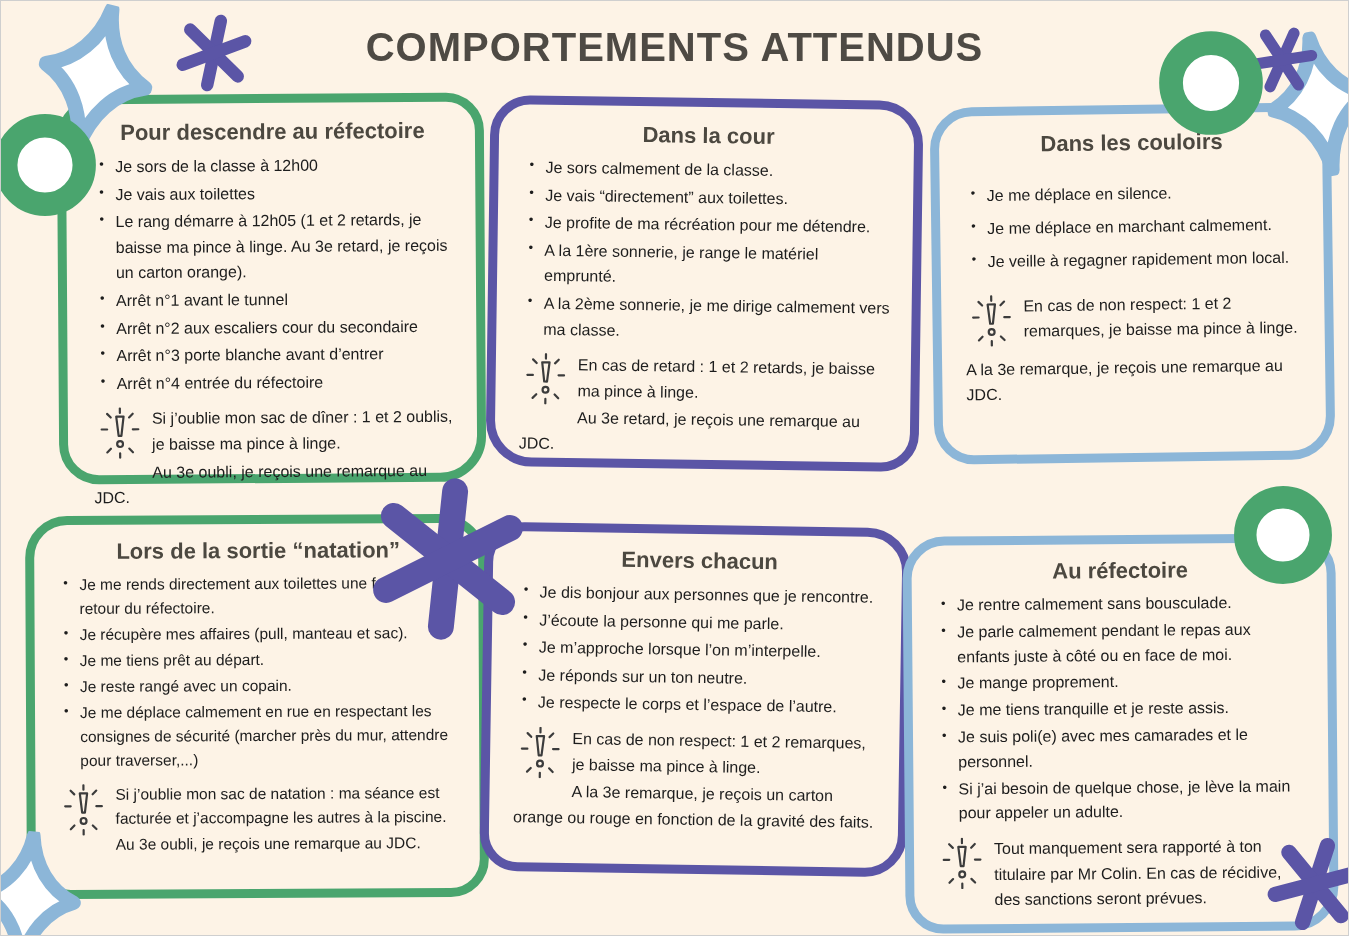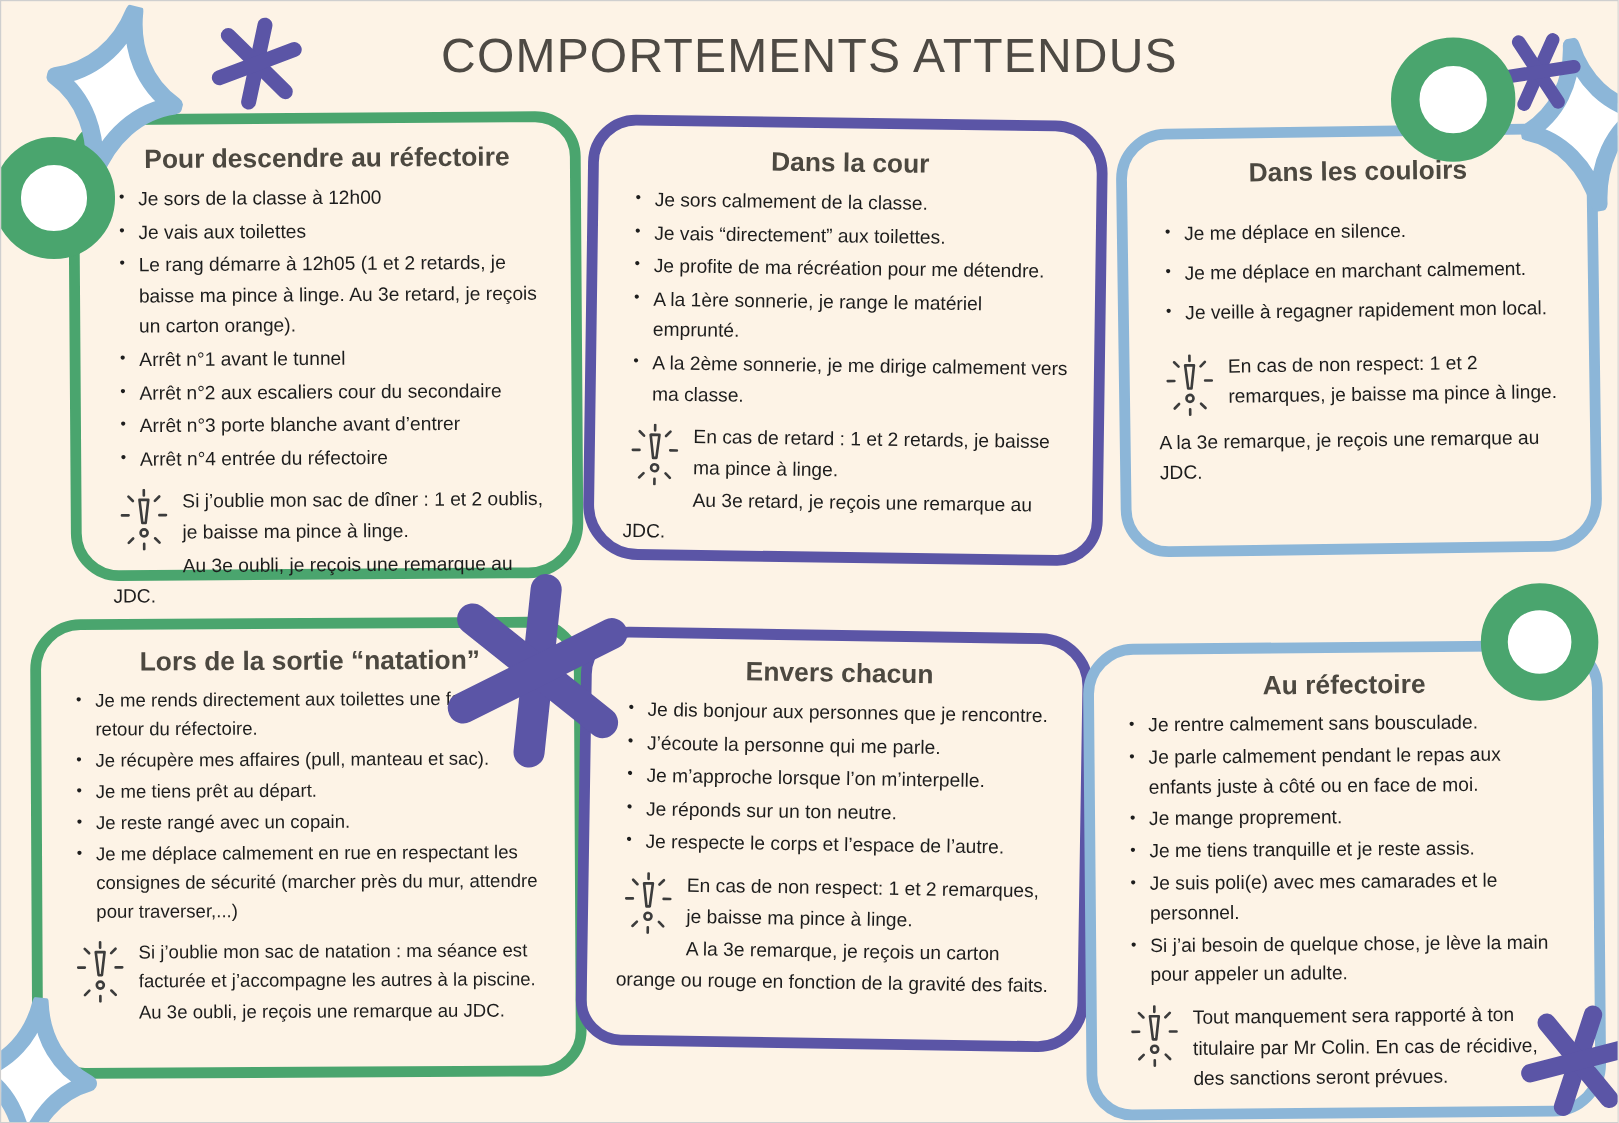--- a/index.html
+++ b/index.html
@@ -1,20 +1,20 @@
 <!DOCTYPE html>
 <html><head>
 <meta charset="utf-8">
 <style>
   html,body{margin:0;padding:0;}
   body{width:1349px;height:936px;font-family:"Liberation Sans",sans-serif;}
   .page{position:relative;width:1349px;height:936px;background:#fdf3e6;overflow:hidden;
         border:1px solid #cfcfcf;box-sizing:border-box;}
   .page-title{position:absolute;left:0;top:24px;width:100%;text-align:center;margin:0;
-        font-size:40px;font-weight:400;letter-spacing:1px;color:#4e4a44;z-index:2;}
+        font-size:40px;font-weight:700;letter-spacing:1px;color:#4e4a44;z-index:2;}
   
   .box{position:absolute;border-style:solid;border-width:9px;box-sizing:border-box;
        color:#1d1d1d;background:transparent;z-index:1;}
   .box h2{text-align:center;font-size:22px;color:#4c4840;margin:2px 0 8px;font-weight:700;}
   .box ul{margin:0;padding:0 0 0 4px;list-style:none;}
   .box li{position:relative;padding-left:19px;font-size:16px;line-height:1.6;margin:2px 0;}
   .box li::before{content:"•";position:absolute;left:3px;top:0;font-size:13px;}
   .note{margin-top:10px;font-size:16px;line-height:1.6;}
   .alert-icon{float:left;width:44px;height:54px;margin:0 10px 2px 4px;color:#3c3c3c;}
   .note-extra{margin-top:2px;}

